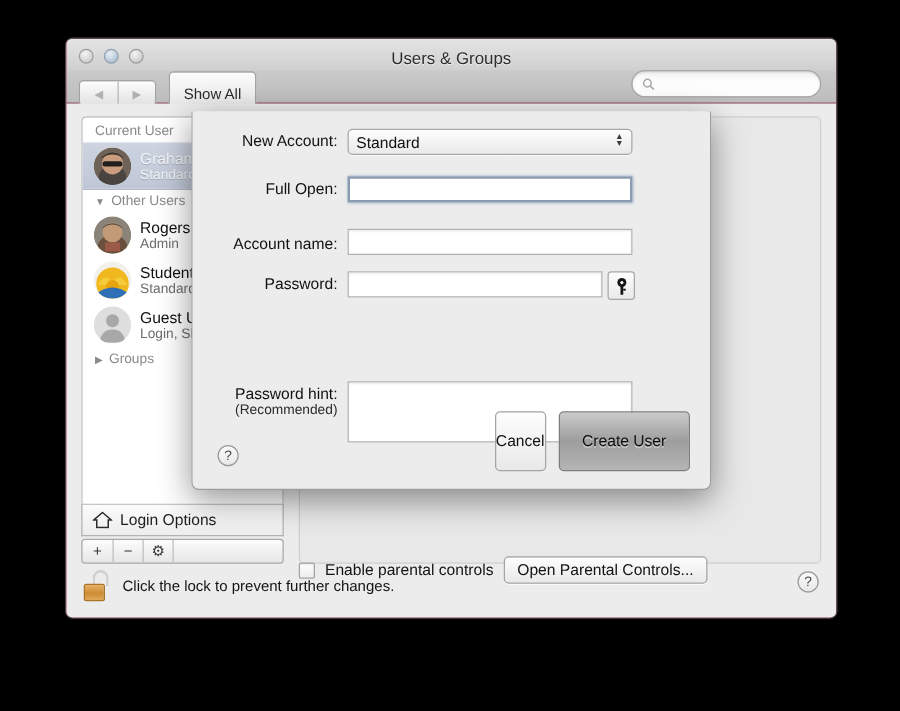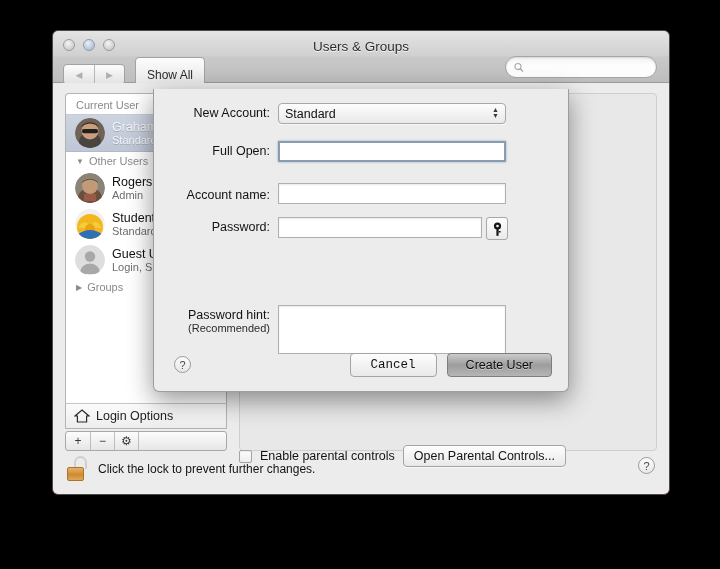--- a/index.html
+++ b/index.html
@@ -276,27 +276,27 @@
     width: 22px; height: 23px; margin-left: 4px;
     border: 1px solid #a8a8a8; border-radius: 3px;
     background: linear-gradient(to bottom, #fdfdfd, #eaeaea);
     display: flex; align-items: center; justify-content: center;
   }
   .sheet-help { position: absolute; left: 20px; bottom: 18px; }
   .sheet-btns { position: absolute; right: 16px; bottom: 14px; display: flex; gap: 10px; }
   .btn-cancel {
     border: 1px solid #a4a4a4; border-radius: 4px;
     background: linear-gradient(to bottom, #fdfdfd, #e9e9e9);
-    font-size: 12.5px; color: #111; padding: 4px 20px;
-    font-family: Liberation Mono, monospace;
+    font-size: 12.5px; color: #111; padding: 4px 0;
+    font-family: Liberation Sans, sans-serif;
   }
   .btn-default {
     border: 1px solid #7e7e7e; border-radius: 4px;
     background: linear-gradient(to bottom, #cbcbcb, #9d9d9d 50%, #b5b5b5);
-    font-size: 12.5px; color: #0d0d0d; padding: 4px 18px;
+    font-size: 12.5px; color: #0d0d0d; padding: 16px 18px;
     font-family: "Liberation Sans", sans-serif;
     text-shadow: 0 1px 0 rgba(255,255,255,0.4);
   }
 </style>
 </head>
 <body>
 
 <div class="window">
 
   <div class="titlebar">

